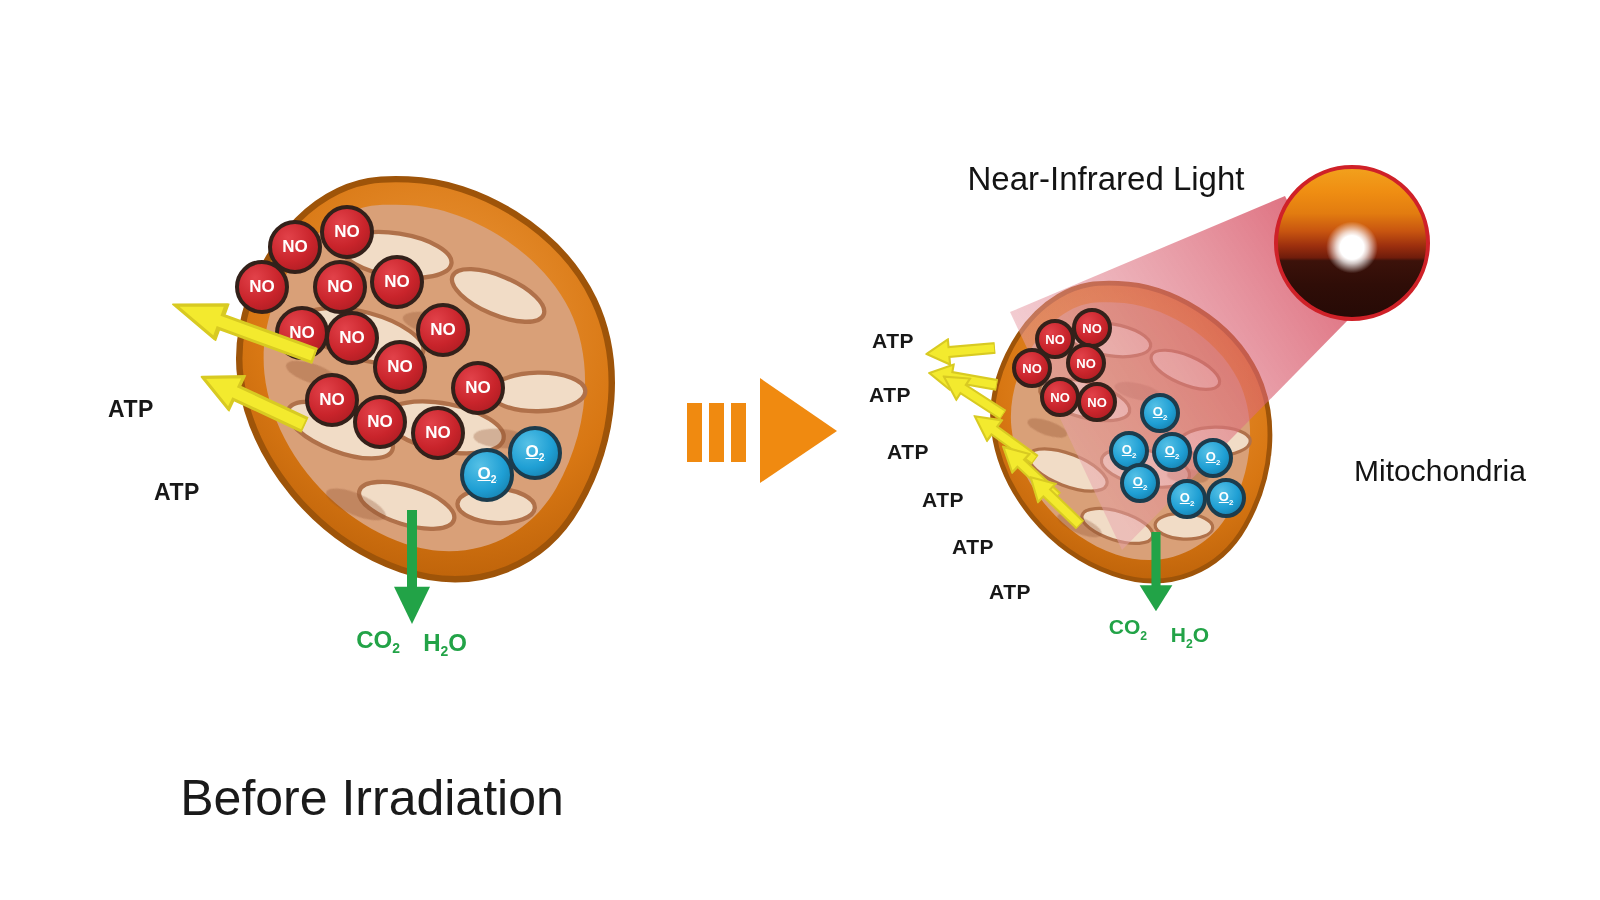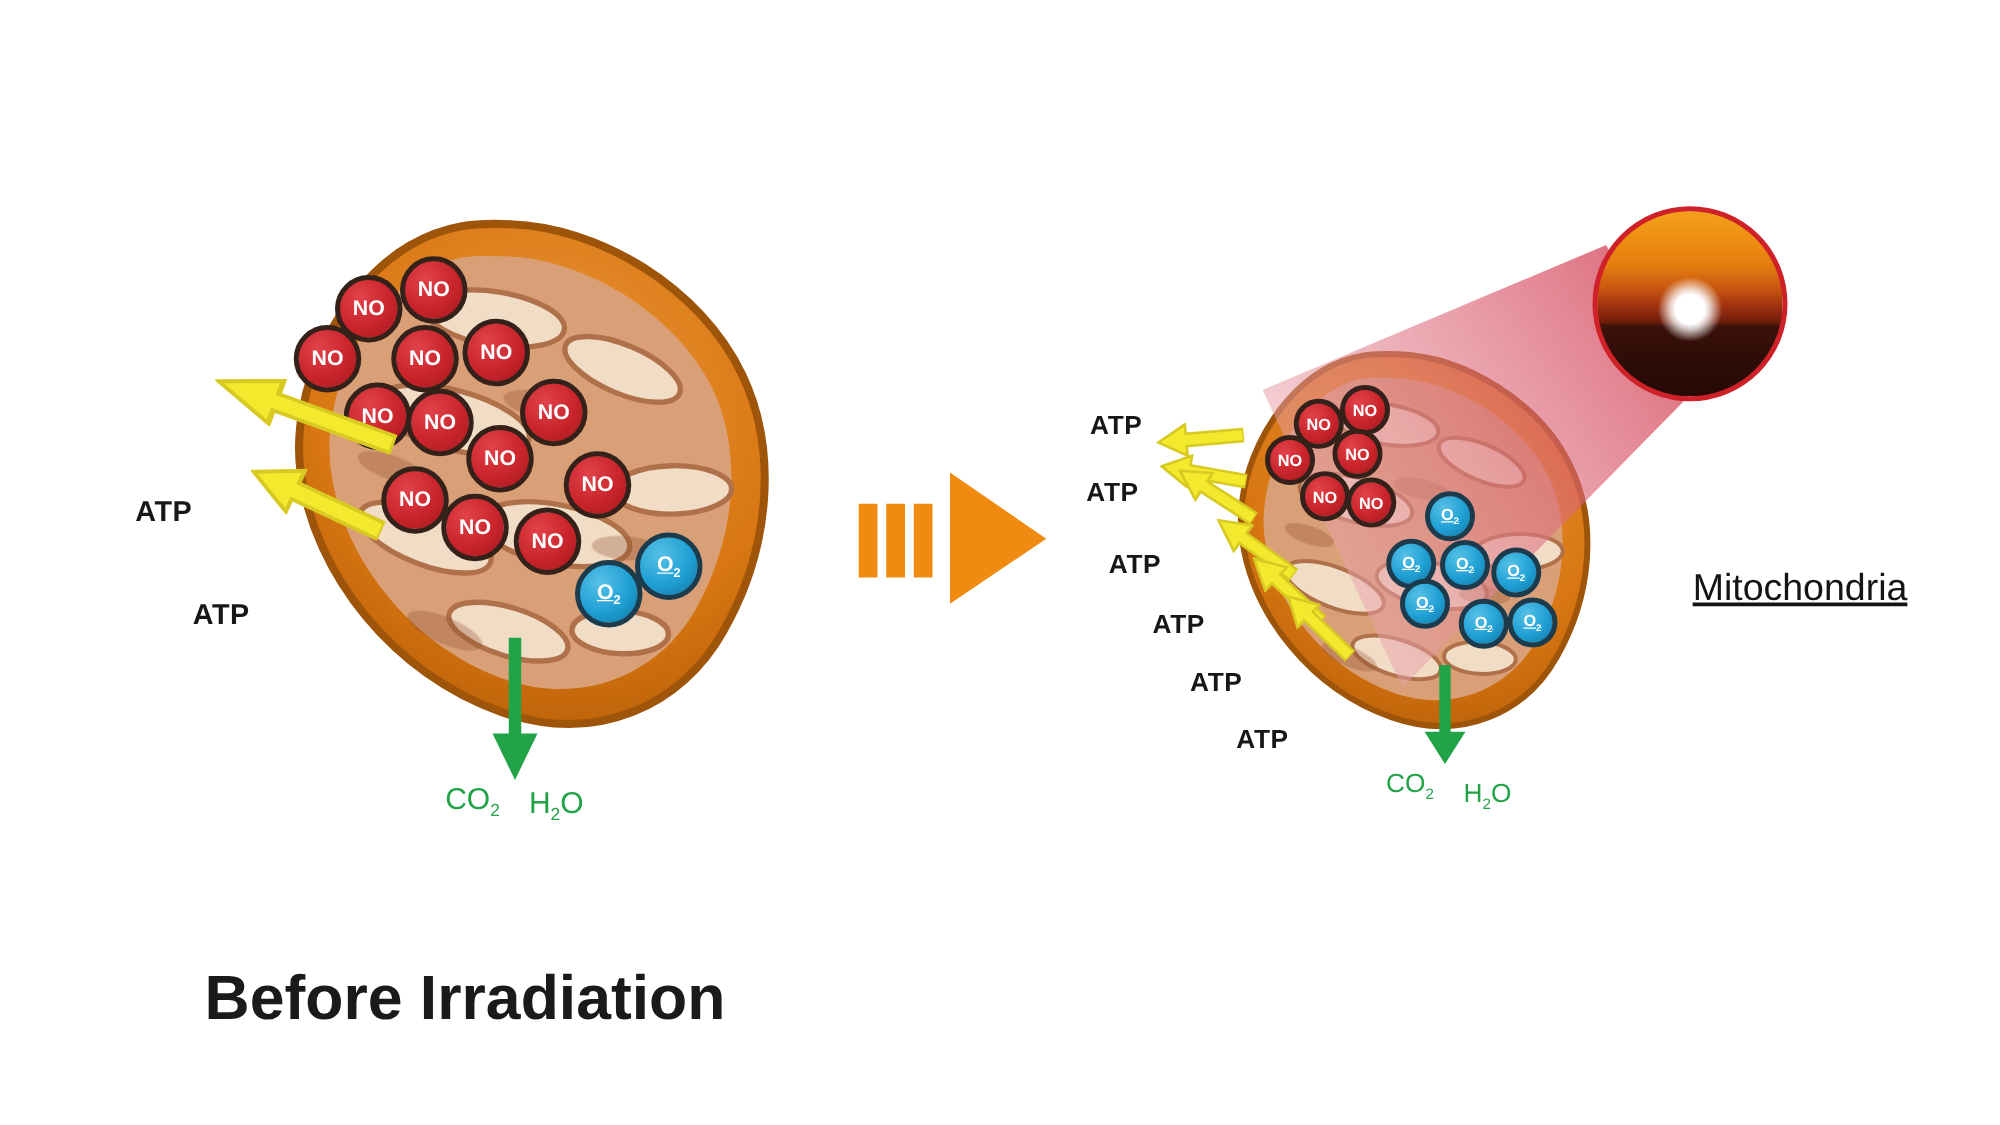--- a/index.html
+++ b/index.html
@@ -43,41 +43,41 @@
   .atp-label{position:absolute;transform:translate(-50%,-50%);font-weight:bold;color:#171717;
     font-size:23px;letter-spacing:.5px;}
   .after-layer .atp-label{font-size:21px;}
 
   
   .down-arrow{position:absolute;}
   .down-arrow svg{width:100%;height:100%;display:block;}
   .da-before{left:390px;top:510px;width:44px;height:118px;}
   .da-after{left:1136px;top:532px;width:40px;height:82px;}
   .chem{position:absolute;transform:translate(-50%,-50%);color:var(--green,#22a347);
-    font-weight:normal;font-size:24px;}
+    font-weight:bold;font-size:24px;}
   .chem sub{font-size:.58em;}
   .chem-after{font-size:21px;}
   .co2-before{left:378px;top:641px;}
   .h2o-before{left:445px;top:644px;}
   .co2-after{left:1128px;top:629px;}
   .h2o-after{left:1190px;top:637px;}
 
   
   .transition{position:absolute;left:672px;top:372px;width:170px;height:118px;}
   .transition svg{width:100%;height:100%;display:block;}
 
   
-  .panel-title{position:absolute;transform:translate(-50%,-50%);font-size:50px;font-weight:700;
+  .panel-title{position:absolute;transform:translate(-50%,-50%);font-size:50px;font-weight:400;
     color:#1a1a1a;white-space:nowrap;}
   .title-before{left:372px;top:798px;}
   .title-after{left:1172px;top:798px;}
   .nir-label{position:absolute;left:1106px;top:179px;transform:translate(-50%,-50%);
     font-size:33px;color:#141414;white-space:nowrap;}
   .mito-label{position:absolute;left:1440px;top:471px;transform:translate(-50%,-50%);
-    font-size:30px;color:#141414;white-space:nowrap;text-decoration:underline;}
+    font-size:30px;color:#141414;white-space:nowrap;}
 </style>
 </head>
 <body>
 
 <div class="stage">
 
   <svg width="0" height="0" style="position:absolute" aria-hidden="true">
     <defs>
       <radialGradient id="mitoBody" cx="45%" cy="35%" r="75%">
         <stop offset="0%" stop-color="#ee9a3e"></stop>
@@ -285,16 +285,17 @@
 
   <div class="transition">
     <svg viewBox="0 0 170 118" preserveAspectRatio="none">
       <rect x="15" y="31" width="15" height="59" fill="var(--arrow-orange,#f08a10)"></rect>
       <rect x="37" y="31" width="15" height="59" fill="var(--arrow-orange,#f08a10)"></rect>
       <rect x="59" y="31" width="15" height="59" fill="var(--arrow-orange,#f08a10)"></rect>
       <polygon points="88,6 88,111 165,59" fill="var(--arrow-orange,#f08a10)"></polygon>
     </svg>
   </div>
 
+  <div class="nir-label">Near-Infrared Light</div>
   <div class="mito-label">Mitochondria</div>
   <div class="panel-title title-before">Before Irradiation</div>
 
 </div>
 
 </body></html>

